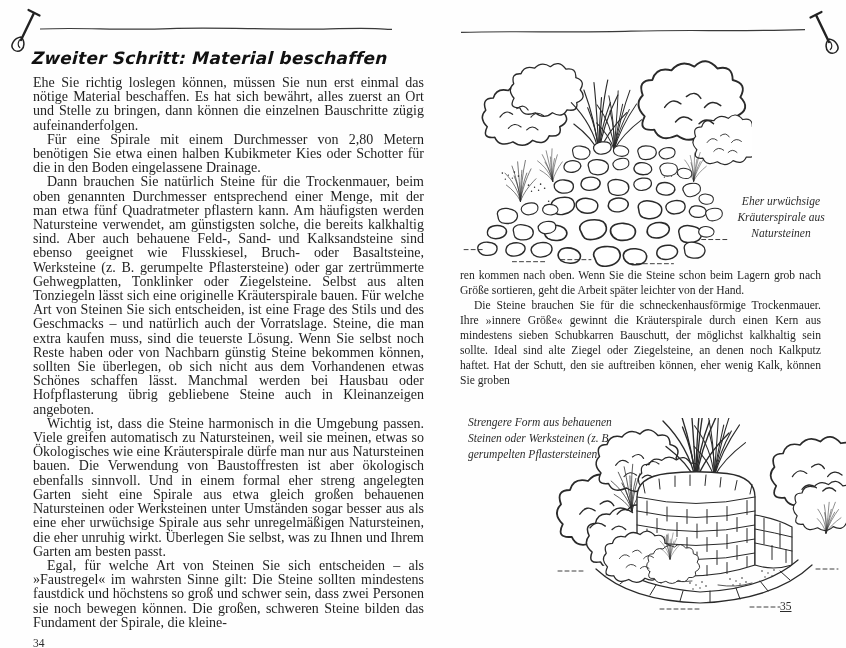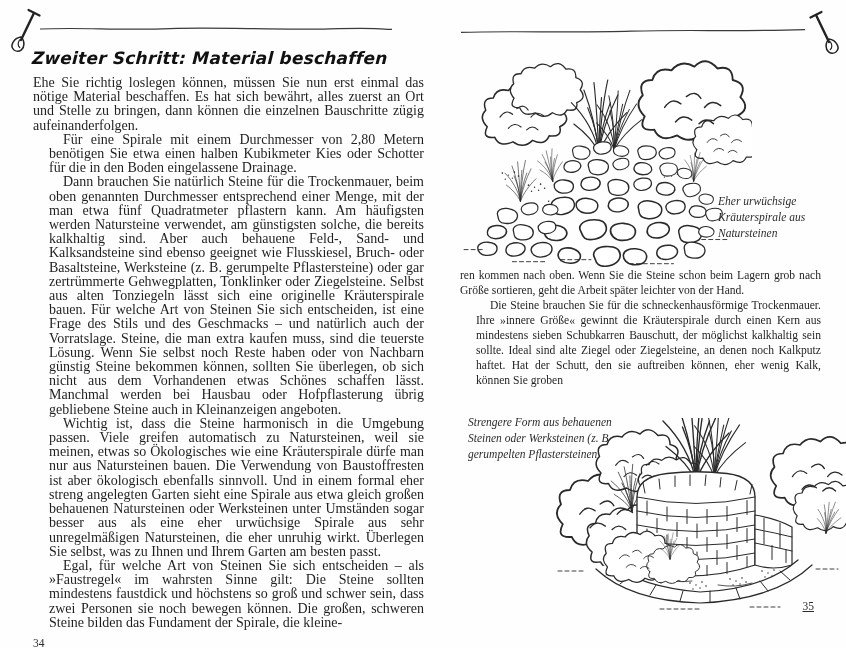--- a/index.html
+++ b/index.html
@@ -23,29 +23,29 @@
     position:absolute; left:33px; top:76px; width:391px;
     font-size:14px; line-height:14.2px; text-align:justify;
     hyphens:auto; -webkit-hyphens:auto;
   }
   .right-body {
     position:absolute; left:460px; top:268px; width:361px;
     font-size:11.6px; line-height:15px; text-align:justify;
     hyphens:auto; -webkit-hyphens:auto;
   }
   .para { margin:0; }
-  .para.indent { text-indent:14px;margin-left:16px; }
+  .para.indent { text-indent:14px; }
   .caption {
     position:absolute; font-style:italic; font-size:11.5px; line-height:16px; color:#2b2b2b;
   }
-  .caption-top { right:2px; top:193px; width:126px; text-align:left; }
+  .caption-top { right:2px; top:193px; width:126px; text-align:center; }
   .caption-bottom { left:468px; top:414px; width:168px; text-align:left; }
   .pagenum { position:absolute; font-size:11.5px; color:#2b2b2b; }
   .pagenum-left { left:33px; top:602px;margin-top:35px; }
-  .pagenum-right { left:780px; top:600px; width:34px; text-align:right;text-decoration:underline; }
+  .pagenum-right { left:780px; top:600px; width:34px; text-align:left;text-decoration:underline; }
   .illu { position:absolute; }
   .illu-1 { left:450px; top:52px; }
   .illu-2 { left:540px; top:418px; }
   svg { display:block; }
 </style>
 </head>
 <body>
 
 <div class="spread">
 

